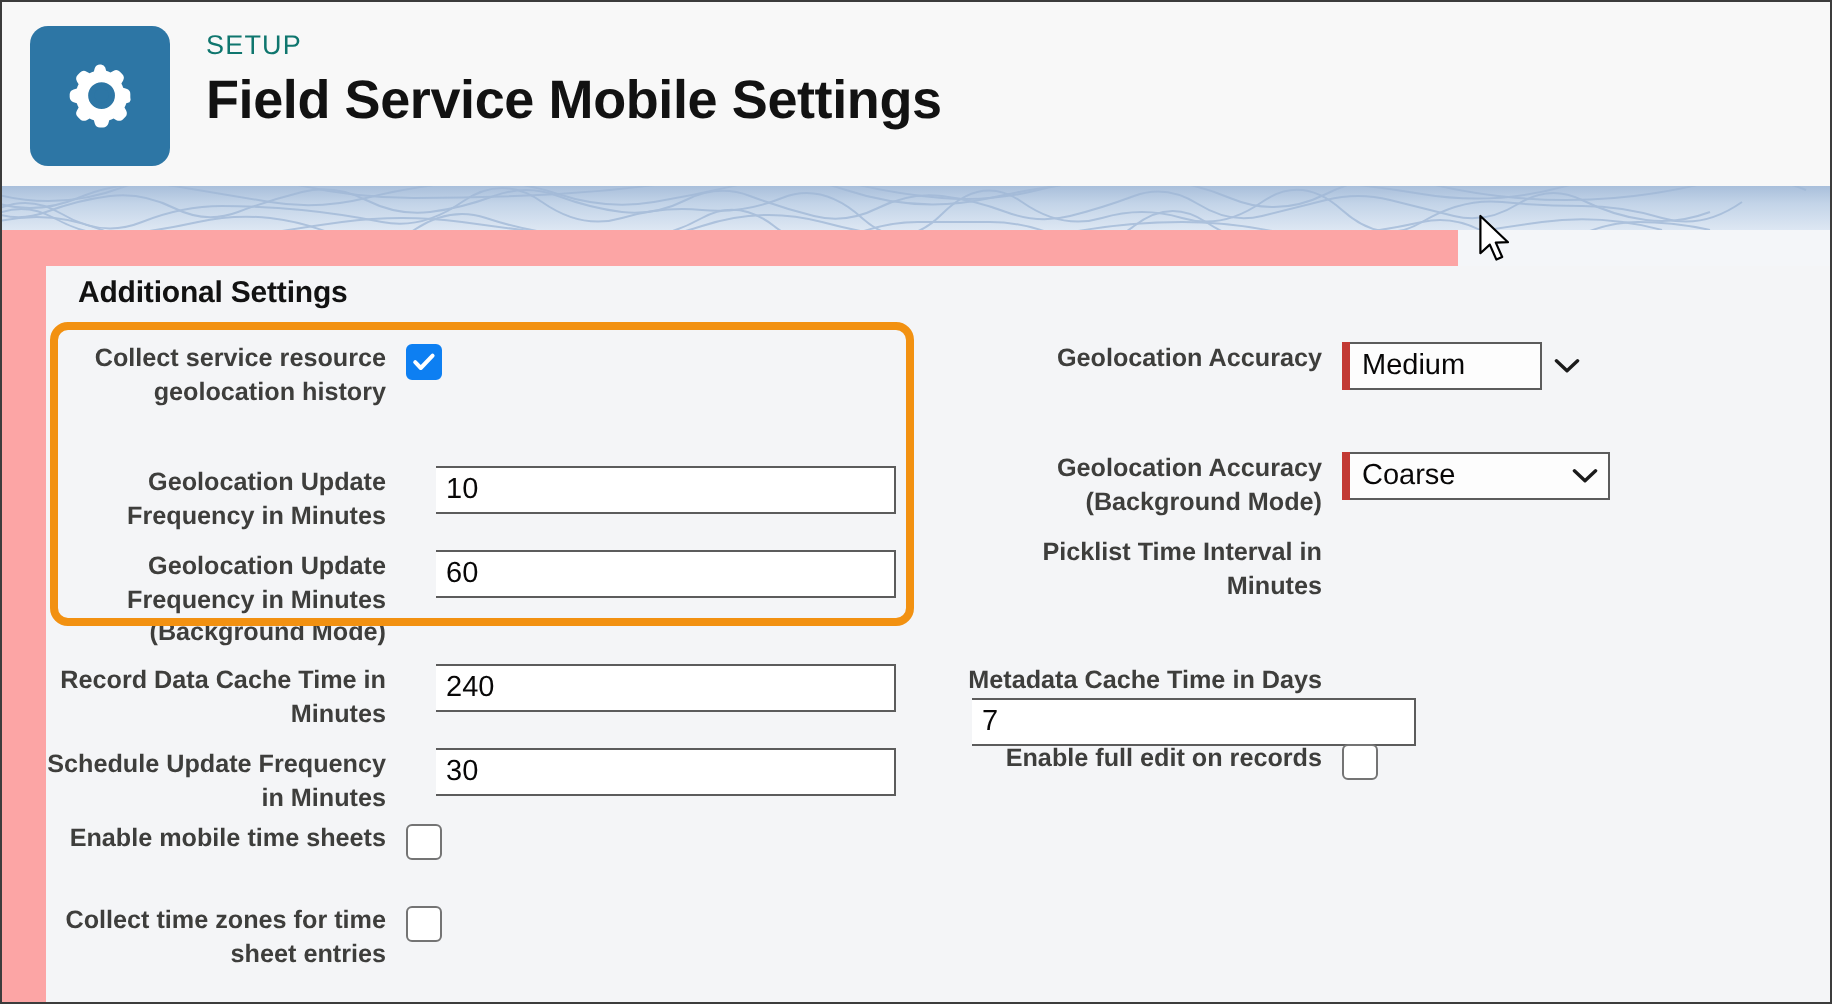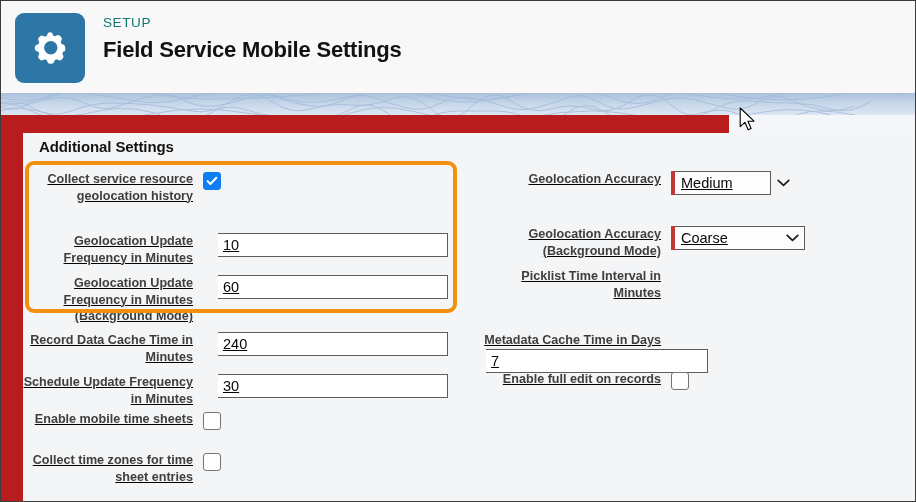--- a/index.html
+++ b/index.html
@@ -55,21 +55,21 @@
   }
   .setup-eyebrow {
     font-size: 13.5px;
     letter-spacing: 0.6px;
     color: #0f766e;
     font-weight: 400;
     line-height: 16px;
     margin-bottom: 3px;
   }
   .page-title {
-    font-size: 22px;
+    font-size: 27px;
     font-weight: bold;
     color: #121212;
     line-height: 32px;
     letter-spacing: -0.2px;
   }
 
   
   .blue-band {
     position: absolute;
     left: 0;
@@ -81,21 +81,21 @@
   }
   .blue-band svg { display: block; position: absolute; left: 0; top: 0; }
 
   
   .body-area {
     position: absolute;
     left: 0;
     top: 114px;
     width: 728px;
     height: 388px;
-    background: #b91c1c;
+    background: #fca5a5;
   }
   .content-panel {
     position: absolute;
     left: 22px;
     top: 18px;
     width: 892px;
     height: 370px;
     background: #f4f5f7;
     box-sizing: border-box;
   }
@@ -121,21 +121,20 @@
     top: 0;
   }
   .col-left  { left: 0px;   width: 446px; }
   .col-right { left: 448px; width: 444px; }
 
   .field-row {
     position: absolute;
     display: flex;
     align-items: flex-start;
     box-sizing: border-box;
-    text-decoration: underline;
   }
   .field-label {
     text-align: right;
     font-size: 12.6px;
     font-weight: bold;
     color: #3e3e3c;
     line-height: 16.5px;
     box-sizing: border-box;
     padding-right: 10px;
     flex: 0 0 auto;

